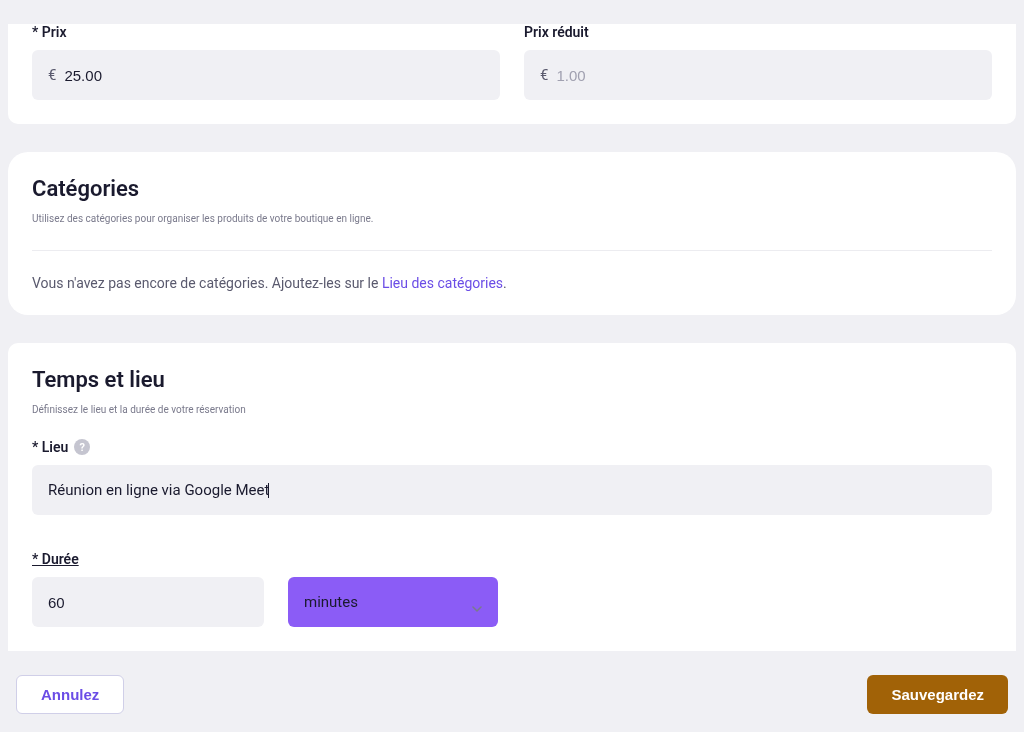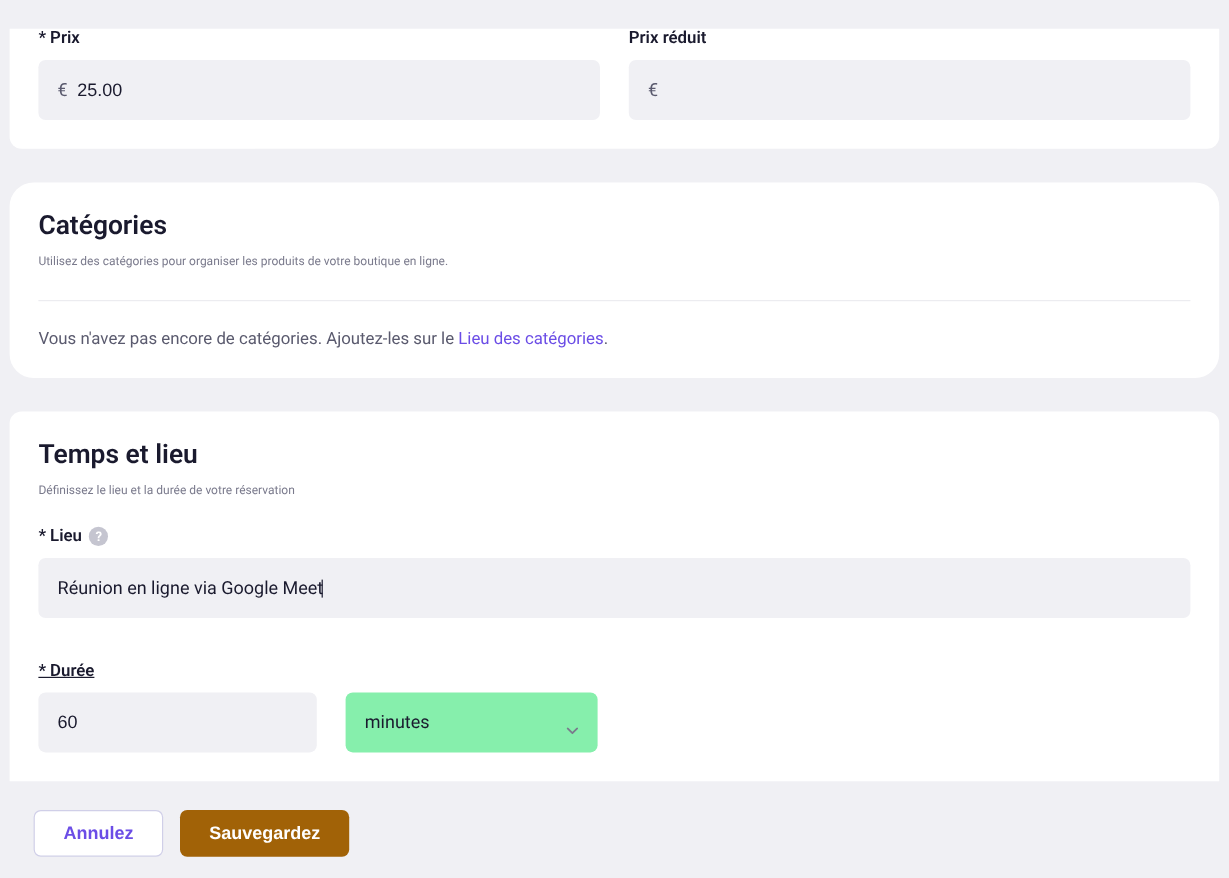--- a/index.html
+++ b/index.html
@@ -113,21 +113,21 @@
     }
     .duration-row {
       display: flex;
       gap: 24px;
       margin-top: 0;
     }
     .duration-input {
       width: 232px;
     }
     .select-wrapper {
-      background: #86efac;
+      background: #8b5cf6;
       border-radius: 6px;
       display: flex;
       align-items: center;
       justify-content: space-between;
       padding: 0 16px;
       height: 50px;
       width: 210px;
       cursor: pointer;
     }
     .select-text {
@@ -135,26 +135,26 @@
       color: #1a1a2e;
     }
     .chevron {
       width: 10px;
       height: 10px;
       display: inline-block;
     }
     .footer {
       position: absolute;
       bottom: 0;
-      left: 12px;
+      left: 0;
       right: 0;
       background: #f0f0f4;
       padding: 18px 16px;
       display: flex;
-      justify-content: flex-start;
+      justify-content: space-between;
       gap: 14px;
     }
     .btn {
       padding: 10px 24px;
       border-radius: 6px;
       font-size: 15px;
       font-weight: 600;
       cursor: pointer;
       border: none;
     }
@@ -191,20 +191,21 @@
         <div class="field-label">* Prix</div>
         <div class="input-wrapper">
           <span class="currency">€</span>
           <input class="text-input" type="text" value="25.00" style="">
         </div>
       </div>
       <div class="price-col">
         <div class="field-label">Prix réduit</div>
         <div class="input-wrapper">
           <span class="currency">€</span>
+          <input class="text-input" type="text" placeholder="1.00" style="">
         </div>
       </div>
     </div>
   </div>
 
   <div class="card">
     <div class="section-title">Catégories</div>
     <div class="section-desc">Utilisez des catégories pour organiser les produits de votre boutique en ligne.</div>
     <hr class="divider">
     <div class="empty-text">

